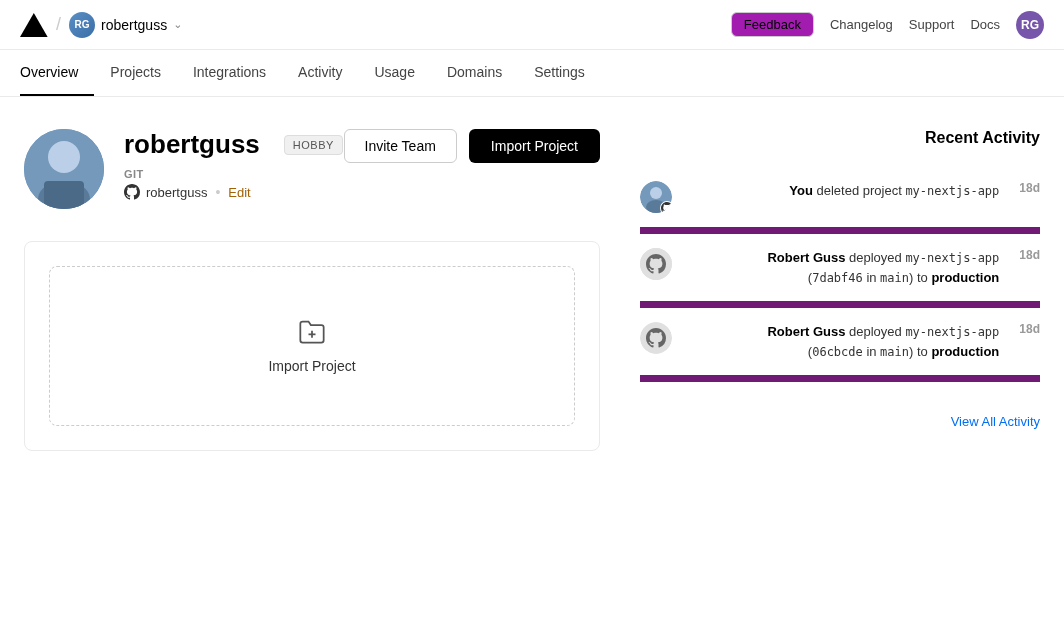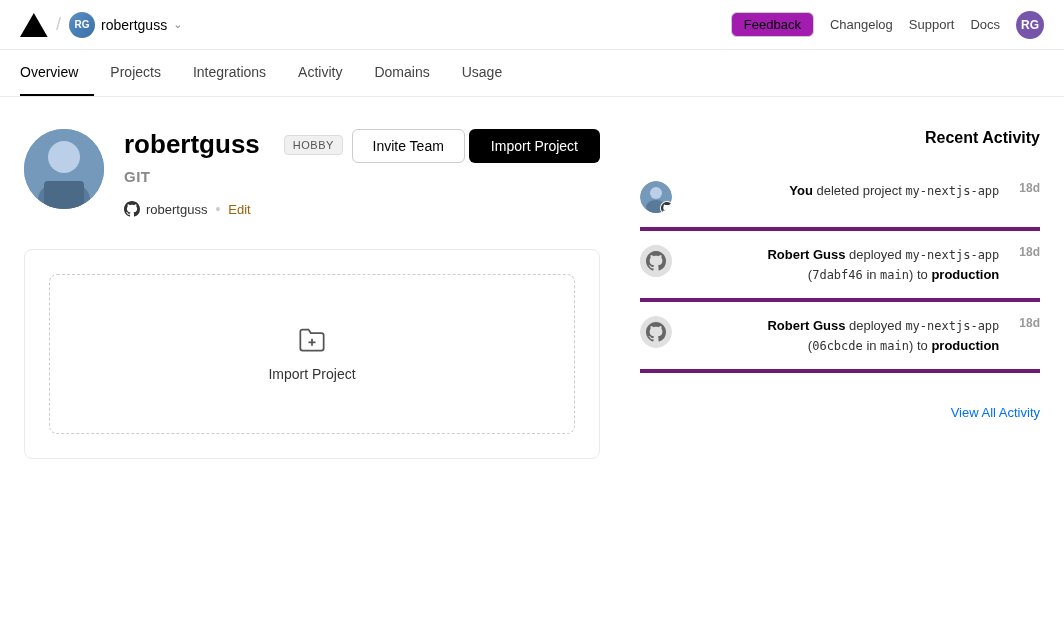--- a/index.html
+++ b/index.html
@@ -132,26 +132,26 @@
       color: #555;
       font-size: 11px;
       padding: 3px 8px;
       border-radius: 4px;
       font-weight: 500;
       text-transform: uppercase;
       letter-spacing: 0.5px;
       margin-left: 12px;
     }
     .profile-git-label {
-      font-size: 15px;
+      font-size: 11px;
       color: #888;
       font-weight: 600;
       text-transform: uppercase;
       letter-spacing: 0.5px;
-      margin-bottom: 16px;
+      margin-bottom: 4px;
     }
     .profile-github-row {
       display: flex;
       align-items: center;
       gap: 6px;
     }
     .github-icon {
       width: 16px;
       height: 16px;
     }
@@ -161,21 +161,21 @@
     }
     .profile-dot { color: #ccc; margin: 0 2px; }
     .profile-edit-link {
       font-size: 13px;
       color: #a16207;
       cursor: pointer;
       text-decoration: none;
     }
     .profile-actions {
       display: flex;
-      gap: 4px;
+      gap: 12px;
       align-items: center;
       margin-left: auto;
       border-radius: 10px;
     }
     .invite-team-btn {
       border: 1px solid #ccc;
       border-radius: 6px;
       padding: 8px 20px;
       font-size: 14px;
       cursor: pointer;
@@ -250,21 +250,21 @@
       font-weight: 600;
       color: #000;
       margin-bottom: 20px;
     }
     .activity-list { display: flex; flex-direction: column; gap: 0; }
     .activity-item {
       display: flex;
       align-items: flex-start;
       gap: 12px;
       padding: 14px 0;
-      border-bottom: 4px solid #701a75;
+      border-bottom: 7px solid #701a75;
     }
     .activity-avatar {
       width: 32px;
       height: 32px;
       border-radius: 50%;
       flex-shrink: 0;
       overflow: hidden;
       position: relative;
     }
     .activity-avatar-badge {
@@ -348,22 +348,23 @@
       <div class="avatar-person" style="background: #7755aa;">RG</div>
     </div>
   </div>
 </div>
 
 <nav class="subnav">
   <a class="subnav-item active">Overview</a>
   <a class="subnav-item">Projects</a>
   <a class="subnav-item">Integrations</a>
   <a class="subnav-item">Activity</a>
+  <a class="subnav-item">Usage</a>
   <a class="subnav-item">Domains</a>
-  <a class="subnav-item">Usage</a>
+  <a class="subnav-item">Settings</a>
 </nav>
 
 <div class="main-content">
 
   <div class="left-panel">
 
     <div class="profile-top-row">
       <div class="profile-left">
 
         <div class="profile-avatar">

